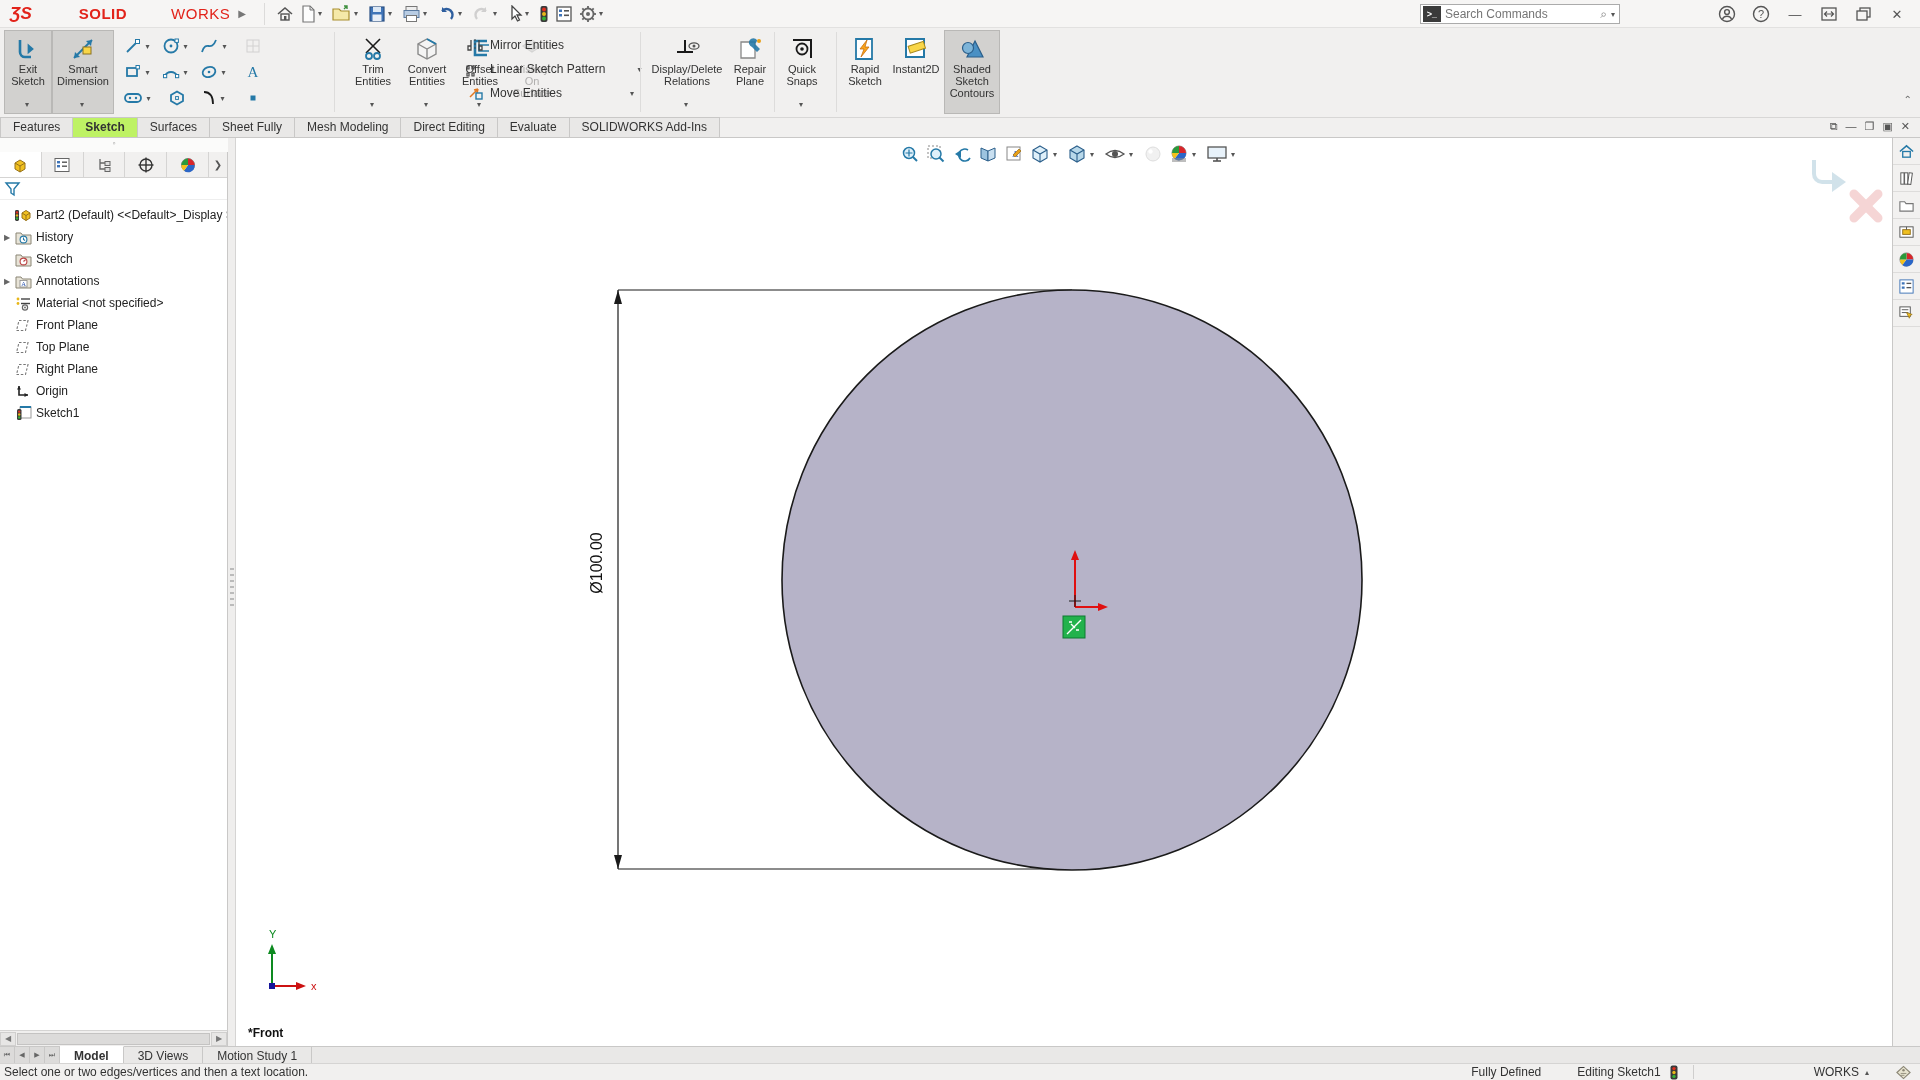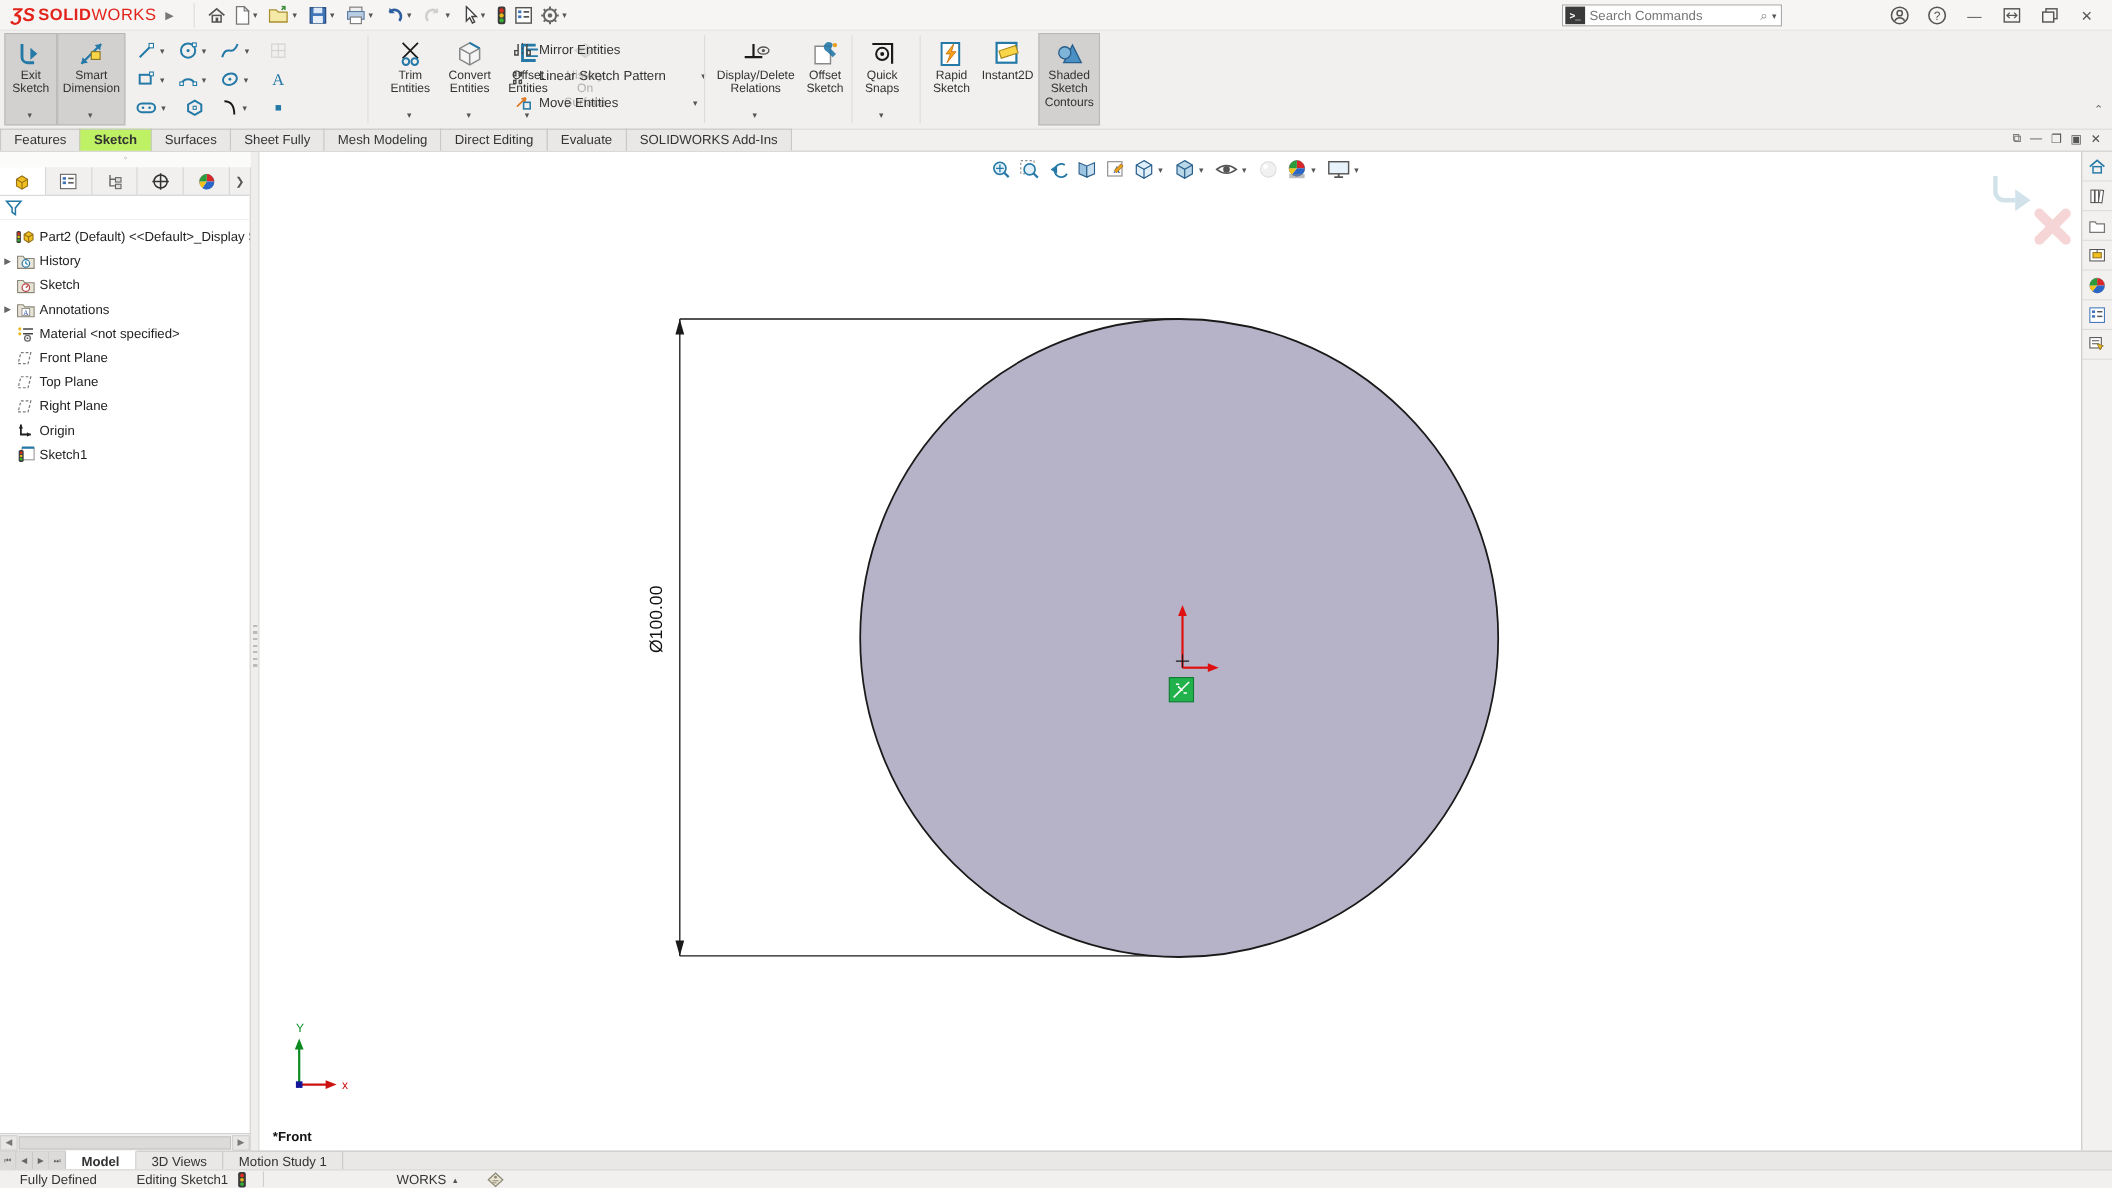--- a/index.html
+++ b/index.html
@@ -4,21 +4,21 @@
 <style>
   * { margin:0; padding:0; box-sizing:border-box; }
   html,body { width:1920px; height:1080px; overflow:hidden;
     font-family:"Liberation Sans", sans-serif; font-size:12px; color:#222; background:#fff; }
   .abs { position:absolute; }
   svg { display:block; }
 
   
   #titlebar { left:0; top:0; width:1920px; height:28px; background:#f6f5f4;
     border-bottom:1px solid #e2e1e0; display:flex; align-items:center; }
-  .logo { display:flex; align-items:center; margin-left:10px; font-size:15px; }
+  .logo { display:flex; align-items:center; margin-left:10px; font-size:15px;gap:44px; }
   .logo .l3s { color:#e2231a; font-style:italic; font-weight:bold; margin-right:3px; font-size:17px;}
   .logo .lsolid { color:#e2231a; font-weight:bold; letter-spacing:.5px;}
   .logo .lworks { color:#e2231a; letter-spacing:.5px;}
   .logo-exp { color:#777; margin:0 10px 0 8px; font-size:10px; }
   .tb-sep { width:1px; height:22px; background:#dcdbda; margin:0 8px; }
   .qbtn { display:flex; align-items:center; height:24px; padding:0 3px; border-radius:2px; }
   .dd { color:#555; font-size:8px; margin:0 4px 0 2px; }
   .win-title { position:absolute; left:0; right:0; text-align:center; font-size:13px; color:#444; pointer-events:none; }
   #searchbox { position:absolute; right:300px; top:4px; width:200px; height:20px; background:#fff;
     border:1px solid #ababab; display:flex; align-items:center; }
@@ -444,21 +444,21 @@
       <span class="ddb dd">▾</span>
     </div>
     <div class="big-btn" style="width:48px">
       <div class="bicon">
         <svg width="26" height="26" viewBox="0 0 26 26">
             <path d="M4 6 h14 v16 h-14 z" fill="#fff" stroke="#888" stroke-width="1.3"></path>
             <path d="M20 4 a4.5 4.5 0 1 0 -5 7 l5 5 3 -3 -5 -5 a4.5 4.5 0 0 0 2 -4" fill="#2579a7" opacity="0.9"></path>
             <circle cx="22" cy="5" r="2" fill="#e8a01a"></circle>
           </svg>
       </div>
-      <span>Offset Sketch</span>
+      <span>Repair Plane</span>
     </div>
   </div>
 
   <div class="rib-sep" style="left:770px;"></div>
 
   <div class="rib-group" style="left:780px;">
     <div class="big-btn" style="width:44px">
       <div class="bicon">
         <svg width="26" height="26" viewBox="0 0 26 26">
             <path d="M4 4 h18 v18" fill="none" stroke="#1a1a1a" stroke-width="2"></path>
@@ -892,20 +892,21 @@
     <div class="nav-btn">◀</div>
     <div class="nav-btn">▶</div>
     <div class="nav-btn">⏭</div>
   </div>
   <div class="btab active">Model</div>
   <div class="btab">3D Views</div>
   <div class="btab">Motion Study 1</div>
 </div>
 
 <div class="abs" id="statusbar">
+  <span class="msg">Select one or two edges/vertices and then a text location.</span>
   <span class="sitem">Fully Defined</span>
   <span class="sitem" style="margin-right:8px;">Editing Sketch1</span>
   <svg width="10" height="15" viewBox="0 0 10 15">
       <rect x="1.5" y="0.5" width="7" height="14" rx="2" fill="#3a3a3a"></rect>
       <circle cx="5" cy="3.6" r="1.7" fill="#e03020"></circle>
       <circle cx="5" cy="7.5" r="1.7" fill="#e8b71a"></circle>
       <circle cx="5" cy="11.4" r="1.7" fill="#35b235"></circle>
     </svg>
   <span class="ssep" style="margin-left:14px;"></span>
   <span class="sitem" style="margin:0 6px 0 120px;">WORKS</span>

